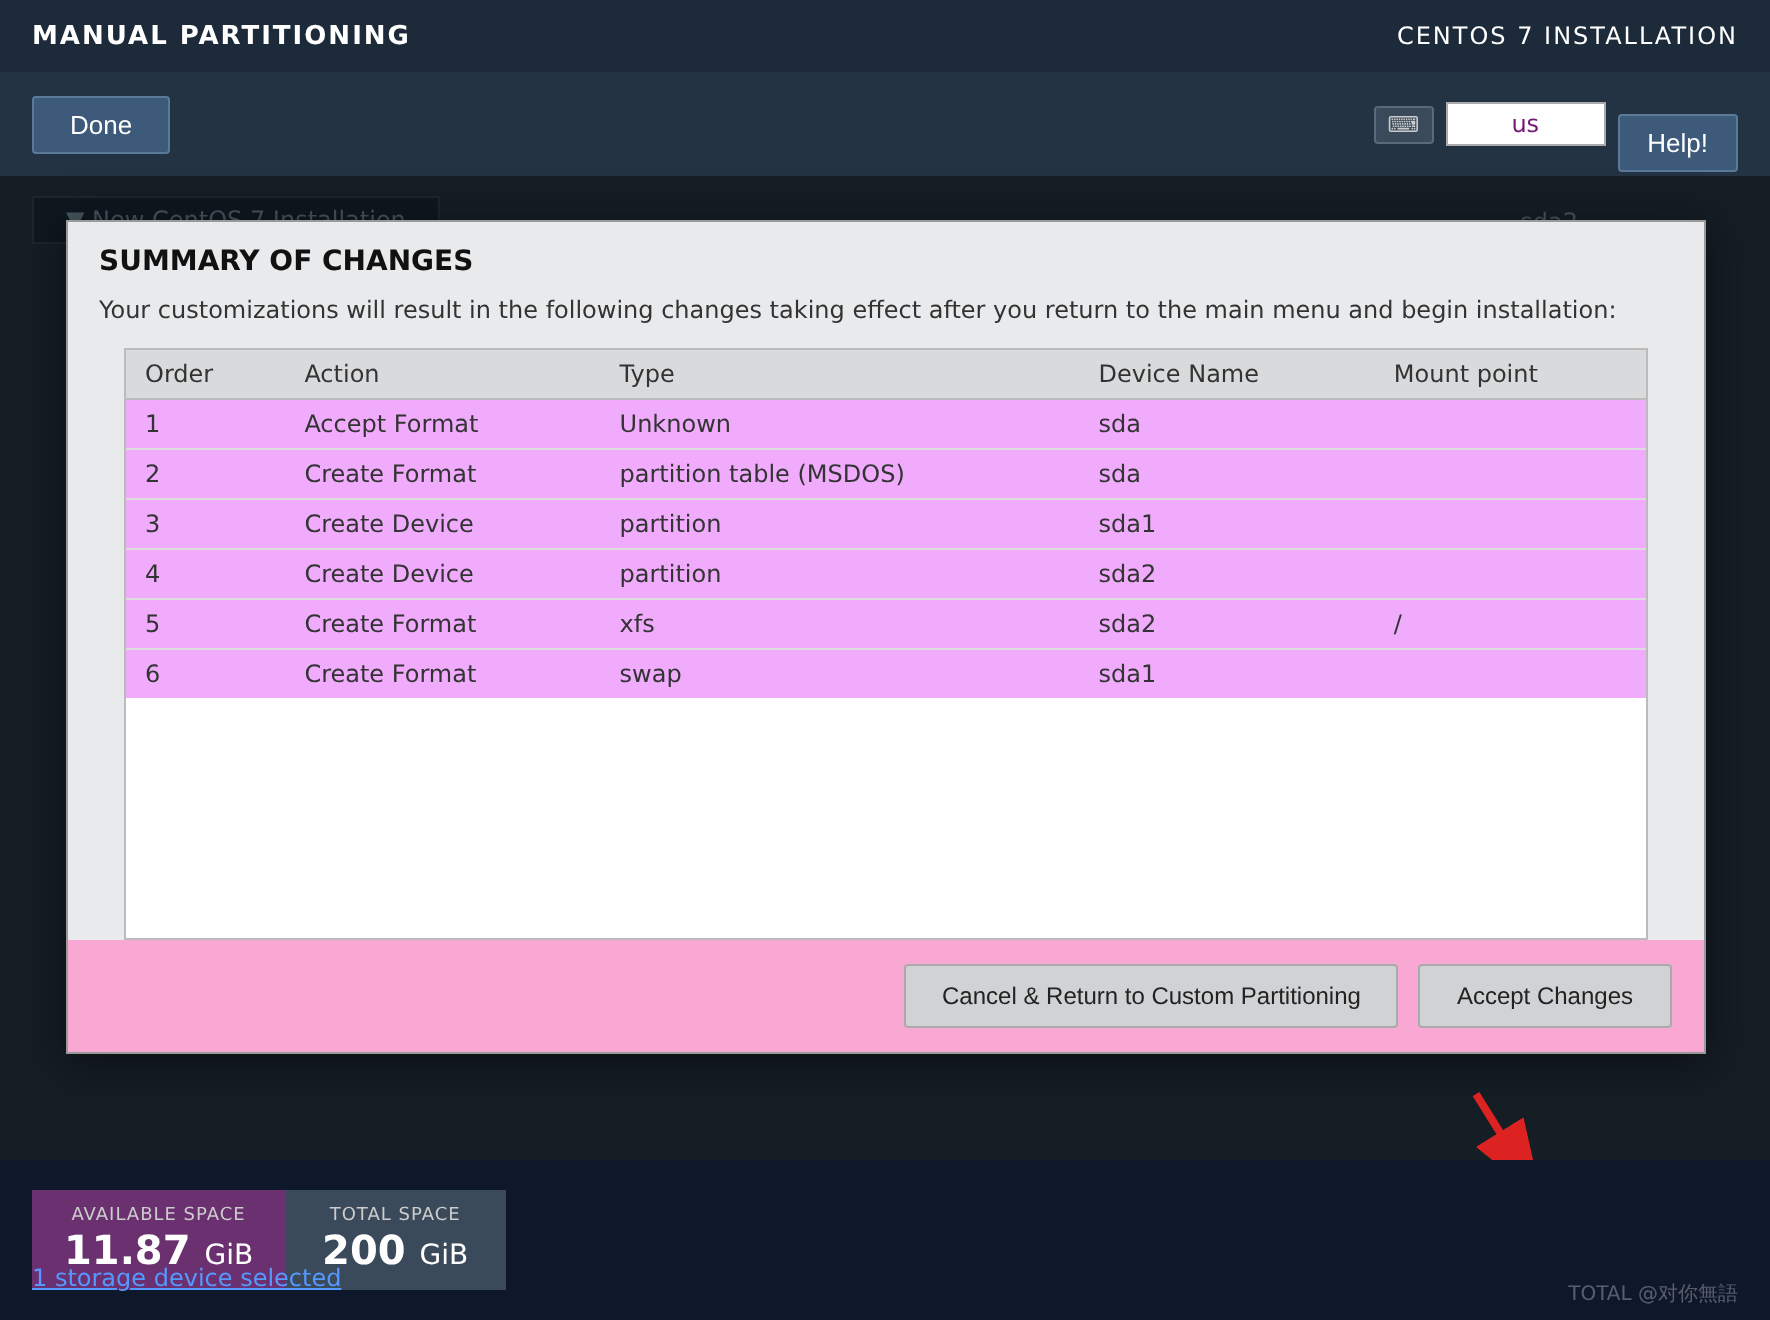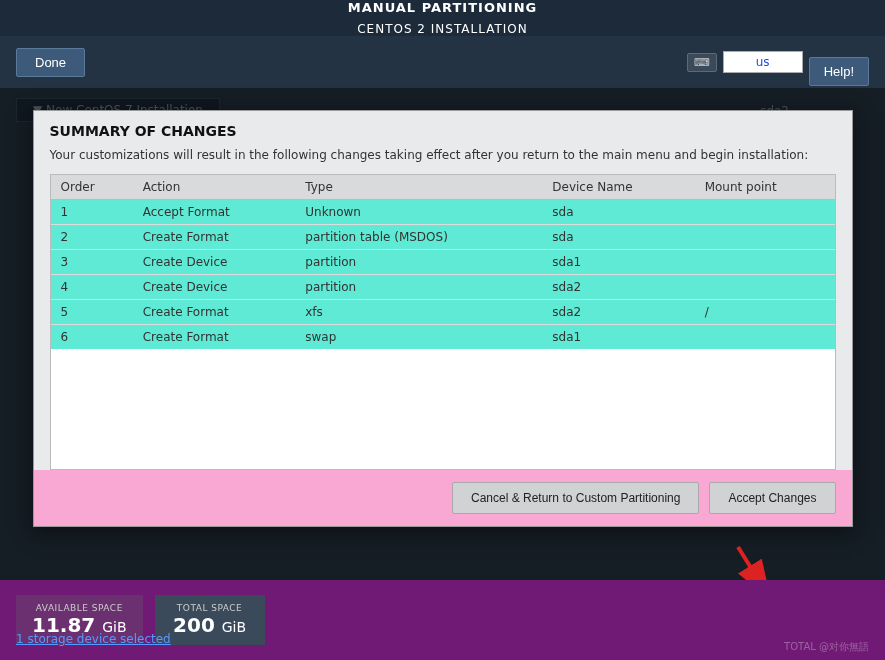--- a/index.html
+++ b/index.html
@@ -14,21 +14,20 @@
     }
 
     
     .top-bar {
       background: #1c2a3a;
       display: flex;
       align-items: center;
       justify-content: space-between;
       padding: 0 16px;
       height: 36px;
-      flex-direction: column;
     }
     .top-bar-title {
       color: #ffffff;
       font-size: 13px;
       font-weight: bold;
       letter-spacing: 1px;
     }
     .top-bar-right {
       display: flex;
       align-items: center;
@@ -66,21 +65,21 @@
     .keyboard-icon {
       background: #3a4a5a;
       color: #ccc;
       padding: 2px 6px;
       font-size: 11px;
       border: 1px solid #5a6a7a;
       border-radius: 2px;
     }
     .keyboard-lang {
       background: #ffffff;
-      color: #1d4ed8;
+      color: #701a75;
       padding: 3px 20px;
       font-size: 12px;
       border: 1px solid #aaa;
       min-width: 80px;
       text-align: center;
     }
     .help-button {
       background: #3d5a7a;
       color: #ffffff;
       border: 1px solid #5a7a9a;
@@ -158,22 +157,22 @@
     }
 
     
     .changes-table {
       width: 100%;
       border-collapse: collapse;
       margin: 0;
     }
     .table-wrapper {
       border: 1px solid #bbb;
-      margin: 0 16px;
-      background: #5eead4;
+      margin: 0 28px;
+      background: #f0abfc;
     }
     .changes-table th {
       background: #d8dadc;
       text-align: left;
       padding: 5px 10px;
       font-size: 12px;
       color: #333;
       font-weight: normal;
       border-bottom: 1px solid #bbb;
     }
@@ -230,25 +229,25 @@
       position: relative;
     }
 
     
     .bottom-bar {
       position: absolute;
       bottom: 0;
       left: 0;
       right: 0;
       height: 80px;
-      background: #701a75;
+      background: #0f172a;
       display: flex;
       align-items: center;
       padding: 0 16px;
-      gap: 12px;
+      gap: 0;
     }
     .space-box {
       padding: 8px 16px;
       text-align: center;
       min-width: 110px;
     }
     .space-box.available {
       background: #6b3070;
     }
     .space-box.total {
@@ -294,21 +293,21 @@
       width: 60px;
       height: 70px;
     }
   </style>
 </head>
 <body>
 
 <div class="top-bar">
   <span class="top-bar-title">MANUAL PARTITIONING</span>
   <div class="top-bar-right">
-    <span class="top-bar-right-title">CENTOS 2 INSTALLATION</span>
+    <span class="top-bar-right-title">CENTOS 7 INSTALLATION</span>
   </div>
 </div>
 
 <div class="header-row">
   <button class="done-button">Done</button>
   <div class="keyboard-select">
     <span class="keyboard-icon">⌨</span>
     <span class="keyboard-lang">us</span>
     <button class="help-button">Help!</button>
   </div>

